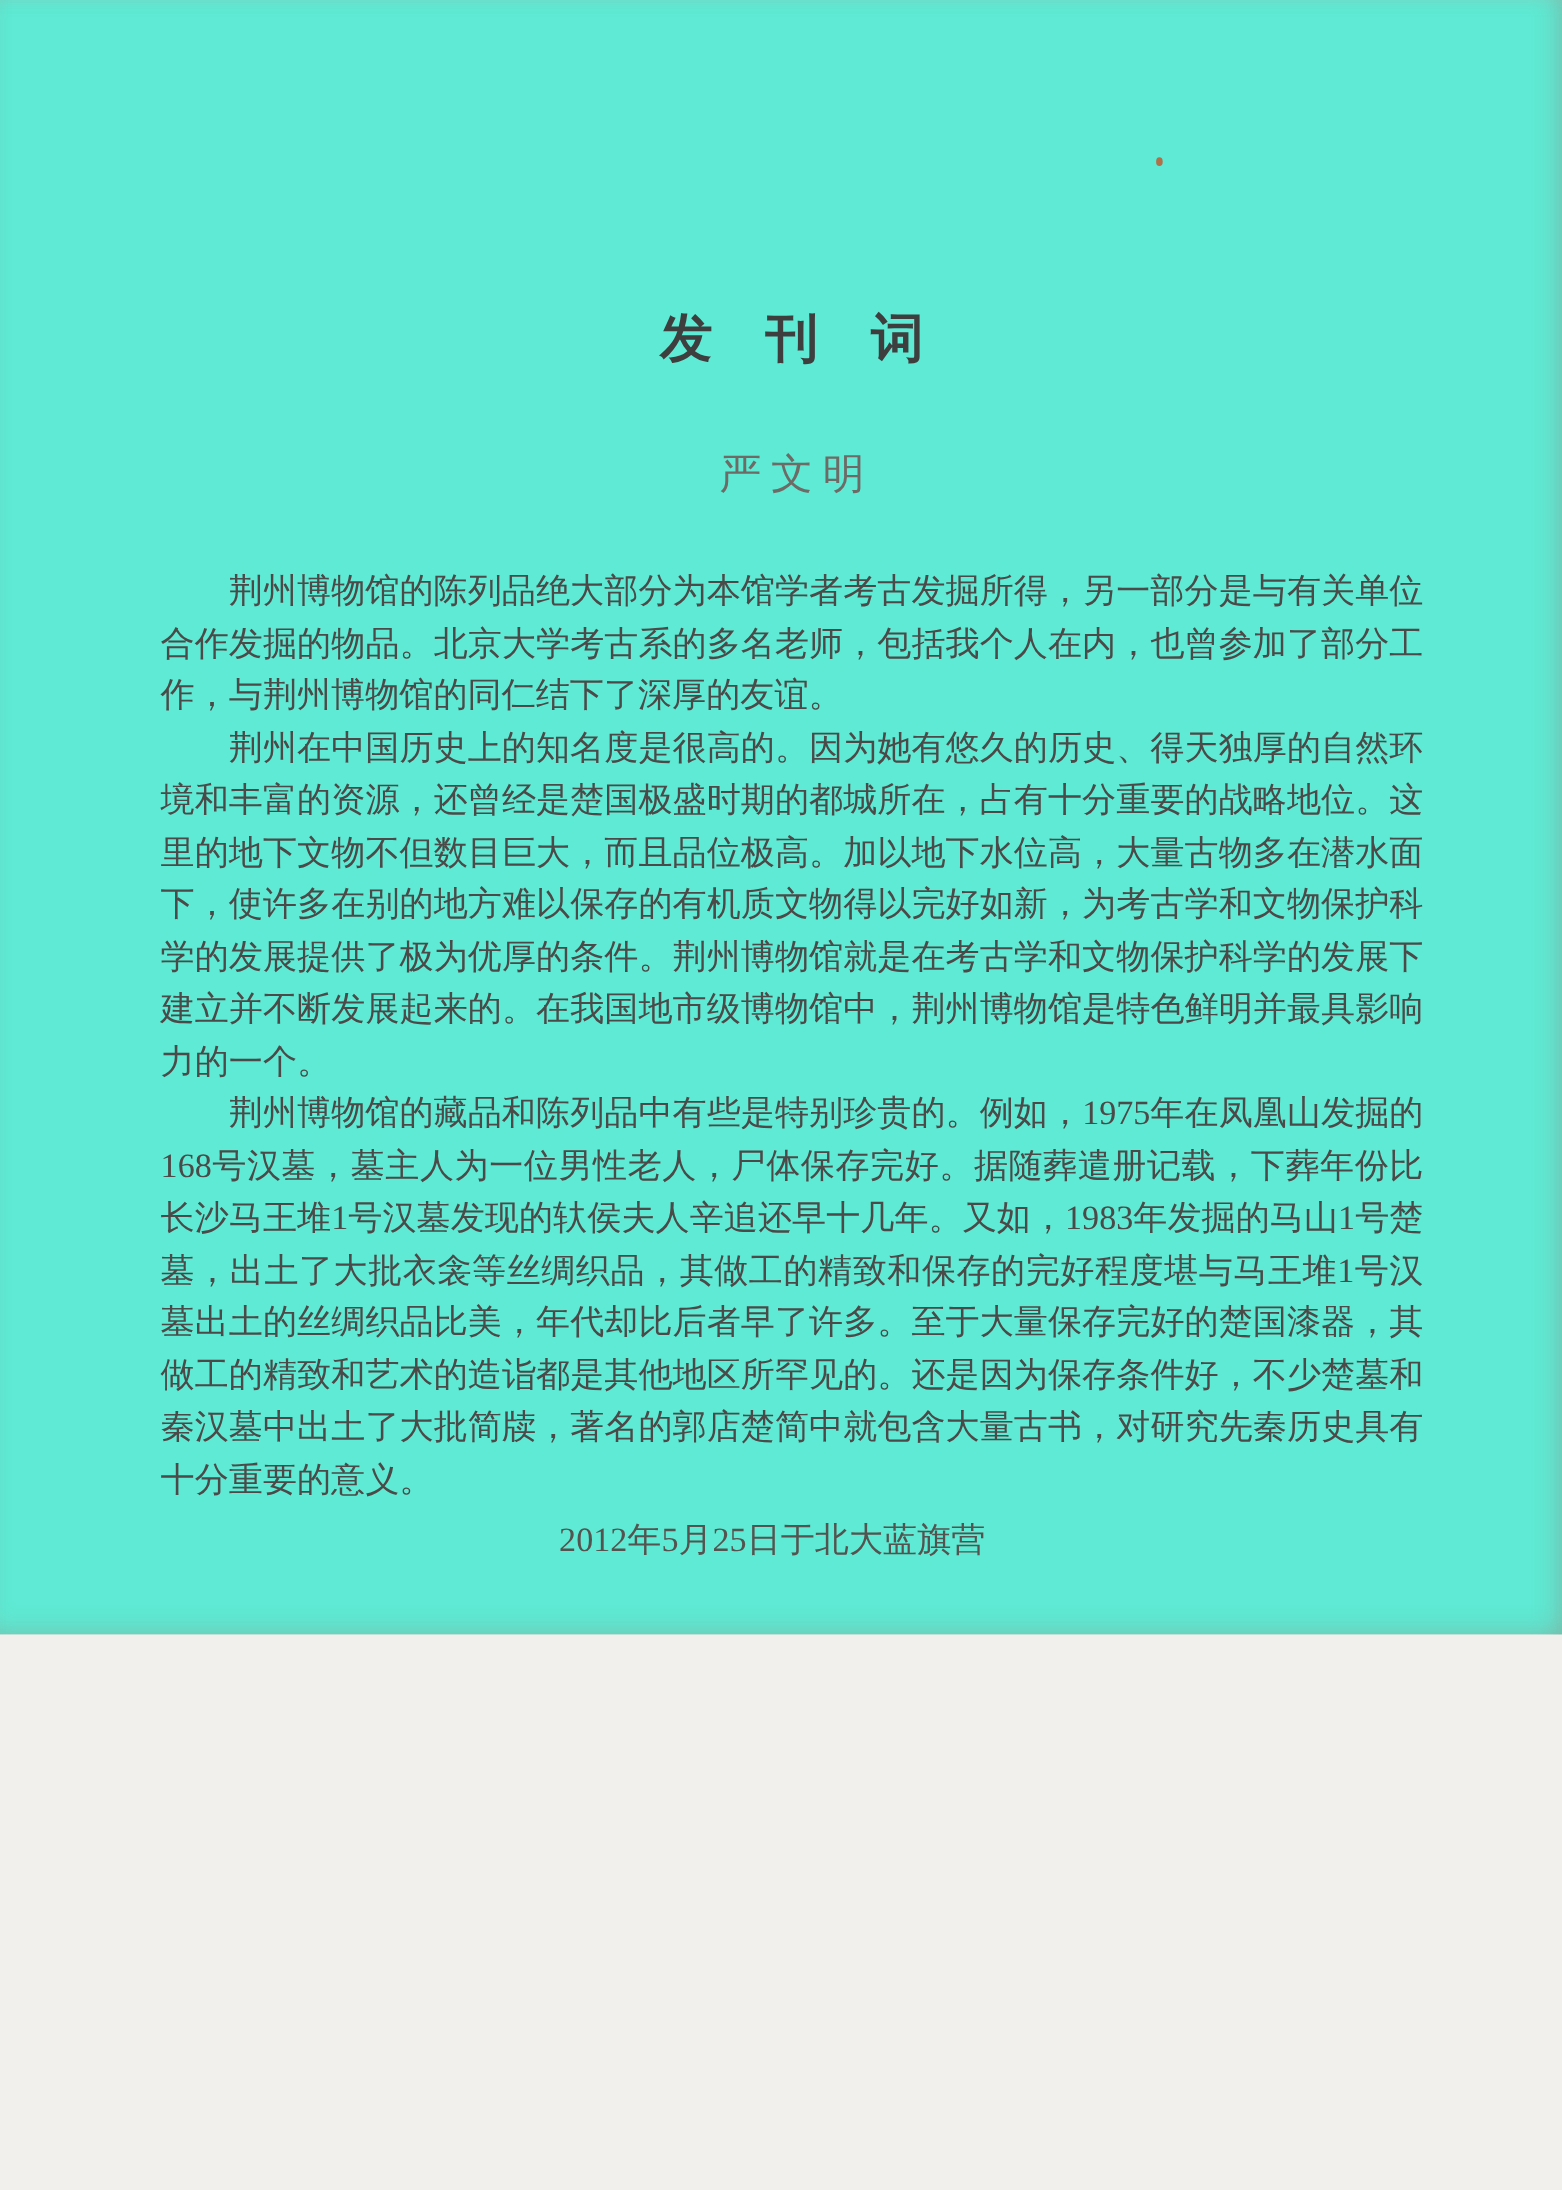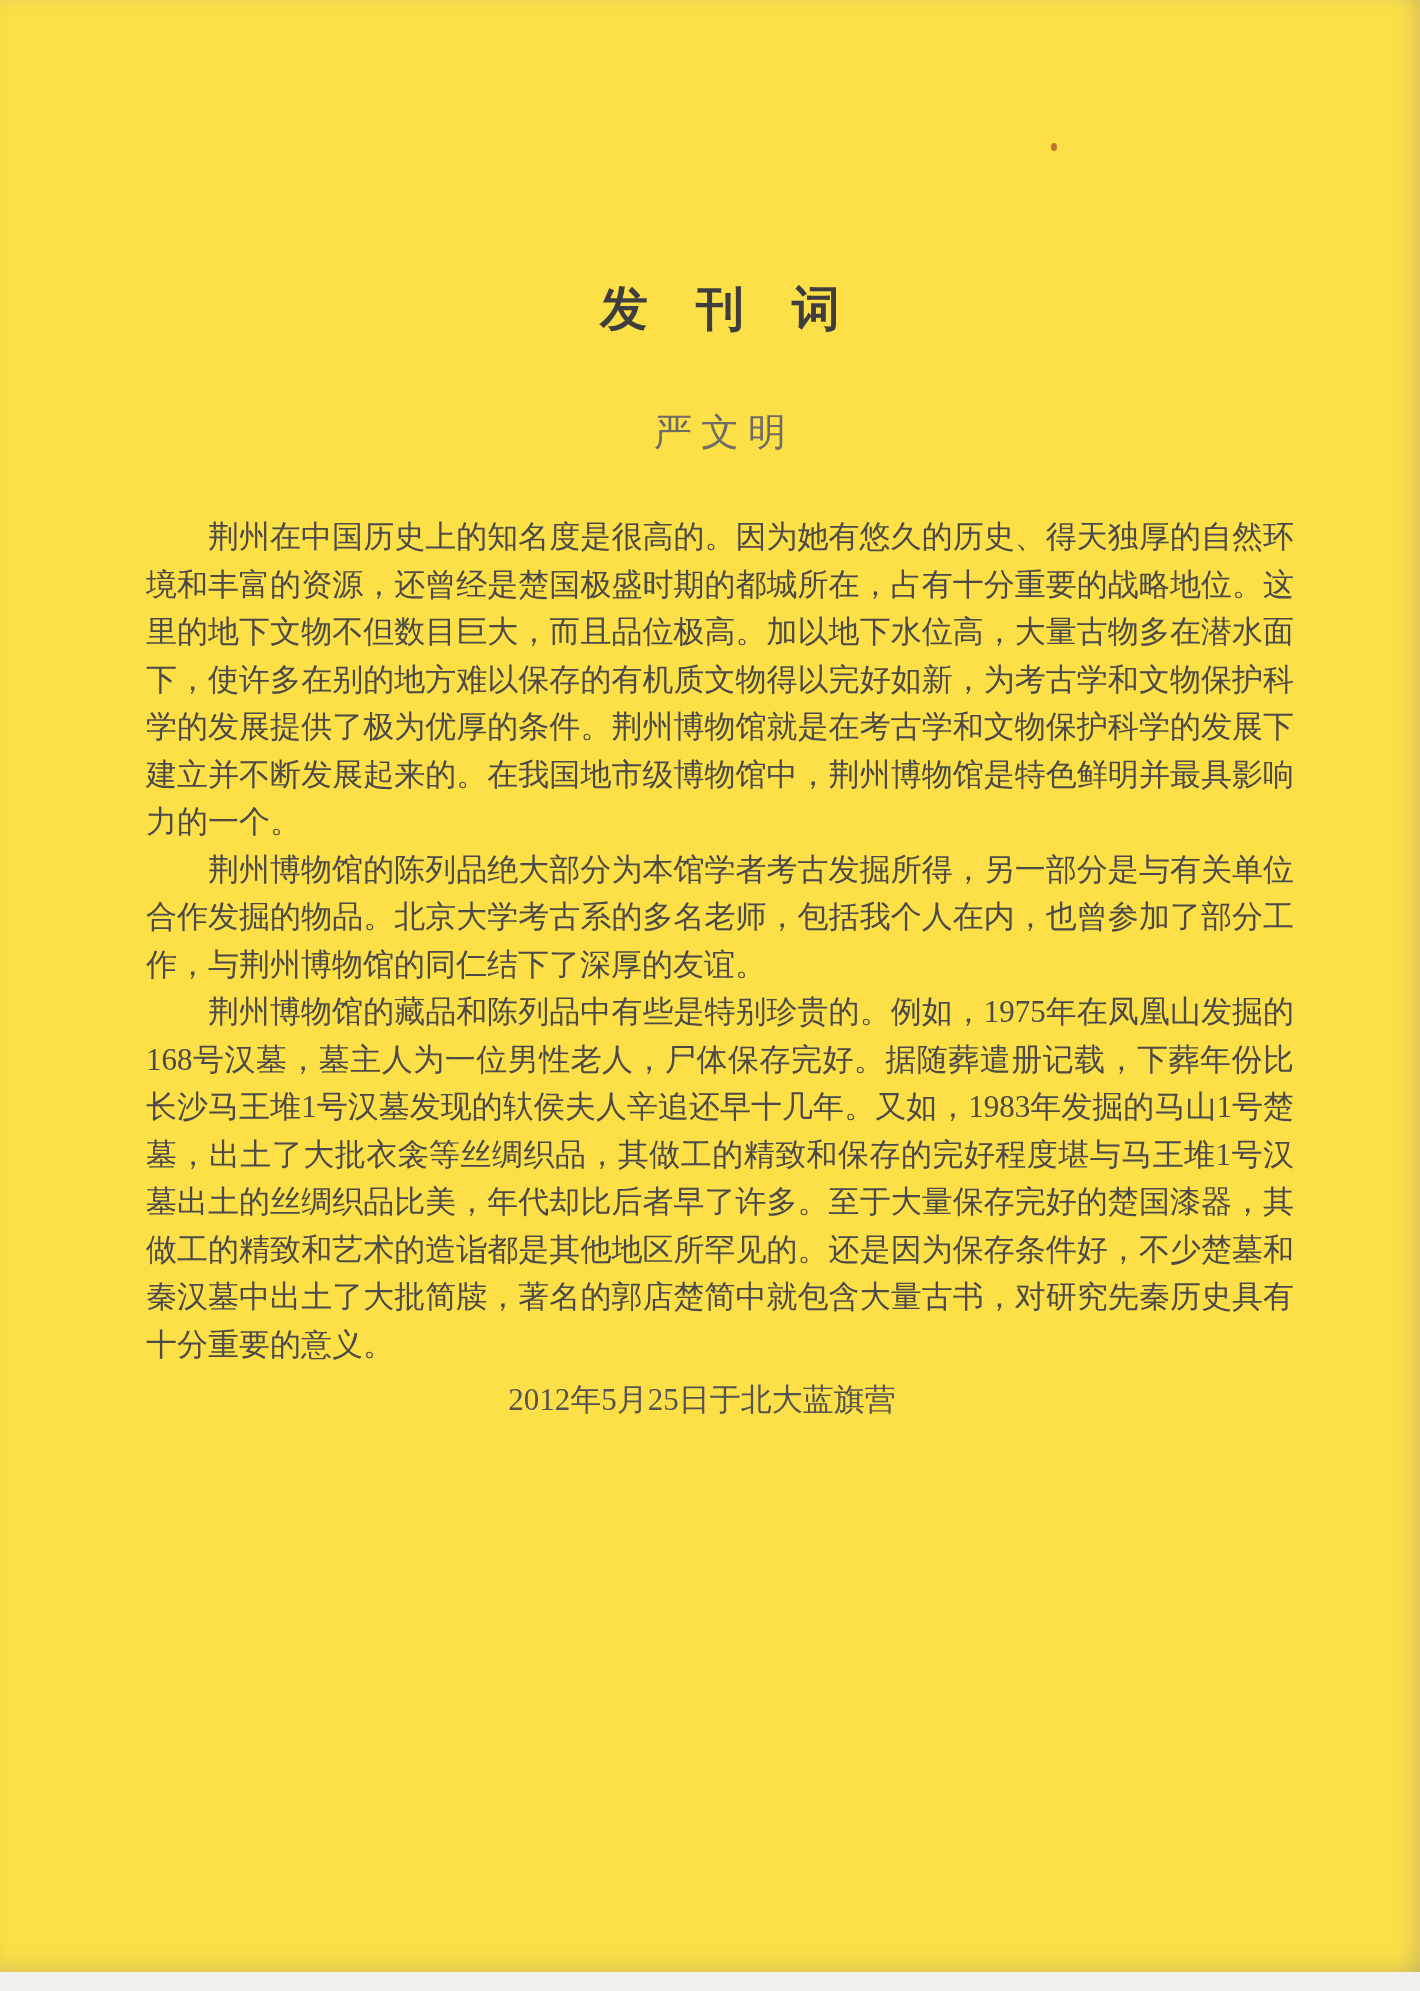--- a/index.html
+++ b/index.html
@@ -3,22 +3,22 @@
 <meta charset="utf-8">
 <style>
   html, body {
     margin: 0;
     padding: 0;
     background: #f2f0ec;
   }
   .page {
     position: relative;
     width: 1420px;
-    height: 1972px;
-    background: #fde047;
+    height: 1486px;
+    background: #5eead4;
     overflow: hidden;
     font-family: "Liberation Serif", "DejaVu Serif", serif;
     color: #4a4a4a;
     box-shadow:
       inset -16px 0 22px -12px rgba(150, 140, 125, 0.38),
       inset 0 -16px 22px -12px rgba(150, 140, 125, 0.30),
       inset 0 10px 16px -12px rgba(190, 185, 172, 0.25);
   }
   .content {
     position: absolute;
@@ -80,21 +80,21 @@
 
   <span class="artifact-dot"></span>
 
   <div class="content">
 
     <h1 class="doc-title">发　刊　词</h1>
 
     <div class="doc-author">严文明</div>
 
     <div class="paragraphs">
+      <p>荆州博物馆的陈列品绝大部分为本馆学者考古发掘所得，另一部分是与有关单位合作发掘的物品。北京大学考古系的多名老师，包括我个人在内，也曾参加了部分工作，与荆州博物馆的同仁结下了深厚的友谊。</p>
       <p>荆州在中国历史上的知名度是很高的。因为她有悠久的历史、得天独厚的自然环境和丰富的资源，还曾经是楚国极盛时期的都城所在，占有十分重要的战略地位。这里的地下文物不但数目巨大，而且品位极高。加以地下水位高，大量古物多在潜水面下，使许多在别的地方难以保存的有机质文物得以完好如新，为考古学和文物保护科学的发展提供了极为优厚的条件。荆州博物馆就是在考古学和文物保护科学的发展下建立并不断发展起来的。在我国地市级博物馆中，荆州博物馆是特色鲜明并最具影响力的一个。</p>
-      <p>荆州博物馆的陈列品绝大部分为本馆学者考古发掘所得，另一部分是与有关单位合作发掘的物品。北京大学考古系的多名老师，包括我个人在内，也曾参加了部分工作，与荆州博物馆的同仁结下了深厚的友谊。</p>
       <p>荆州博物馆的藏品和陈列品中有些是特别珍贵的。例如，1975年在凤凰山发掘的168号汉墓，墓主人为一位男性老人，尸体保存完好。据随葬遣册记载，下葬年份比长沙马王堆1号汉墓发现的轪侯夫人辛追还早十几年。又如，1983年发掘的马山1号楚墓，出土了大批衣衾等丝绸织品，其做工的精致和保存的完好程度堪与马王堆1号汉墓出土的丝绸织品比美，年代却比后者早了许多。至于大量保存完好的楚国漆器，其做工的精致和艺术的造诣都是其他地区所罕见的。还是因为保存条件好，不少楚墓和秦汉墓中出土了大批简牍，著名的郭店楚简中就包含大量古书，对研究先秦历史具有十分重要的意义。</p>
     </div>
 
     <div class="dateline">2012年5月25日于北大蓝旗营</div>
 
   </div>
 </div>
 
 </body></html>

